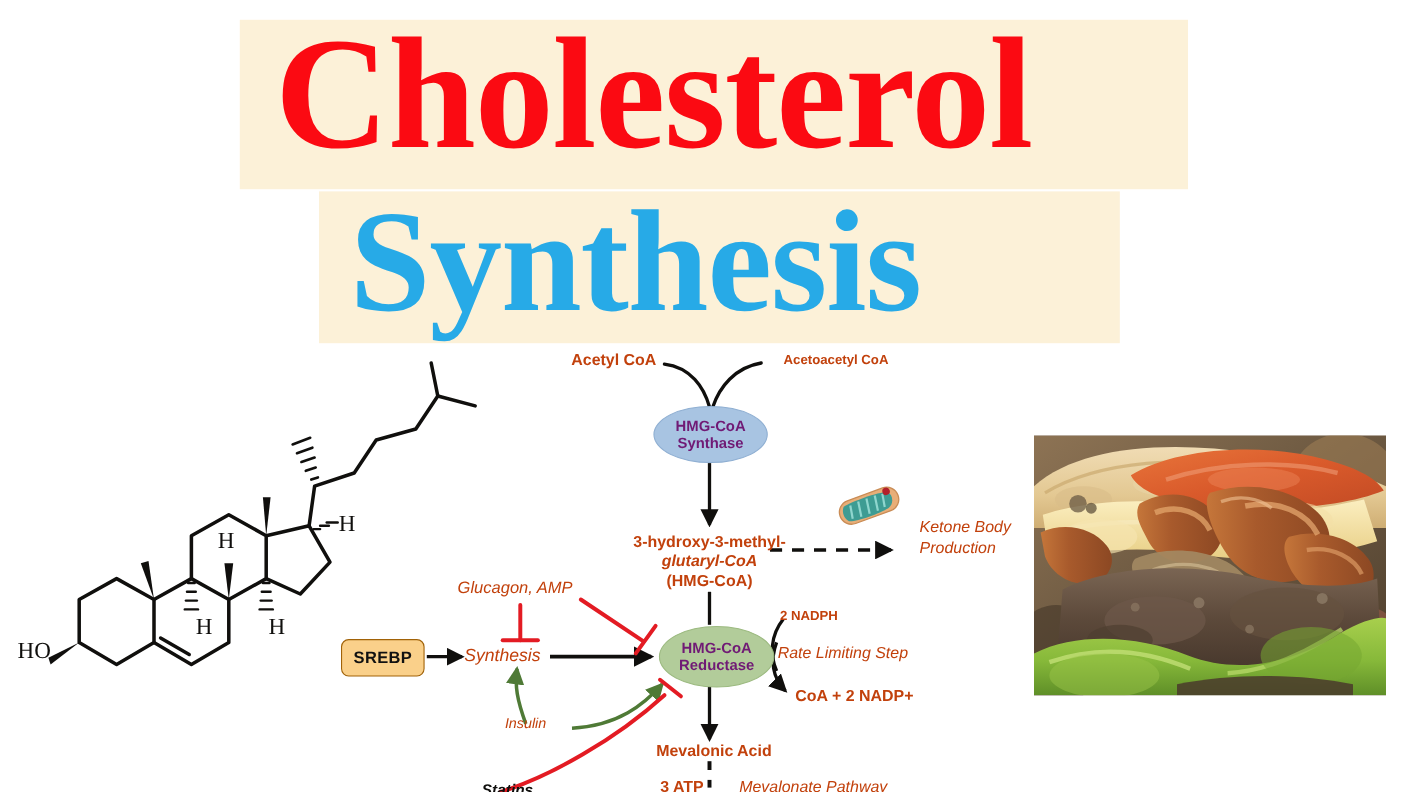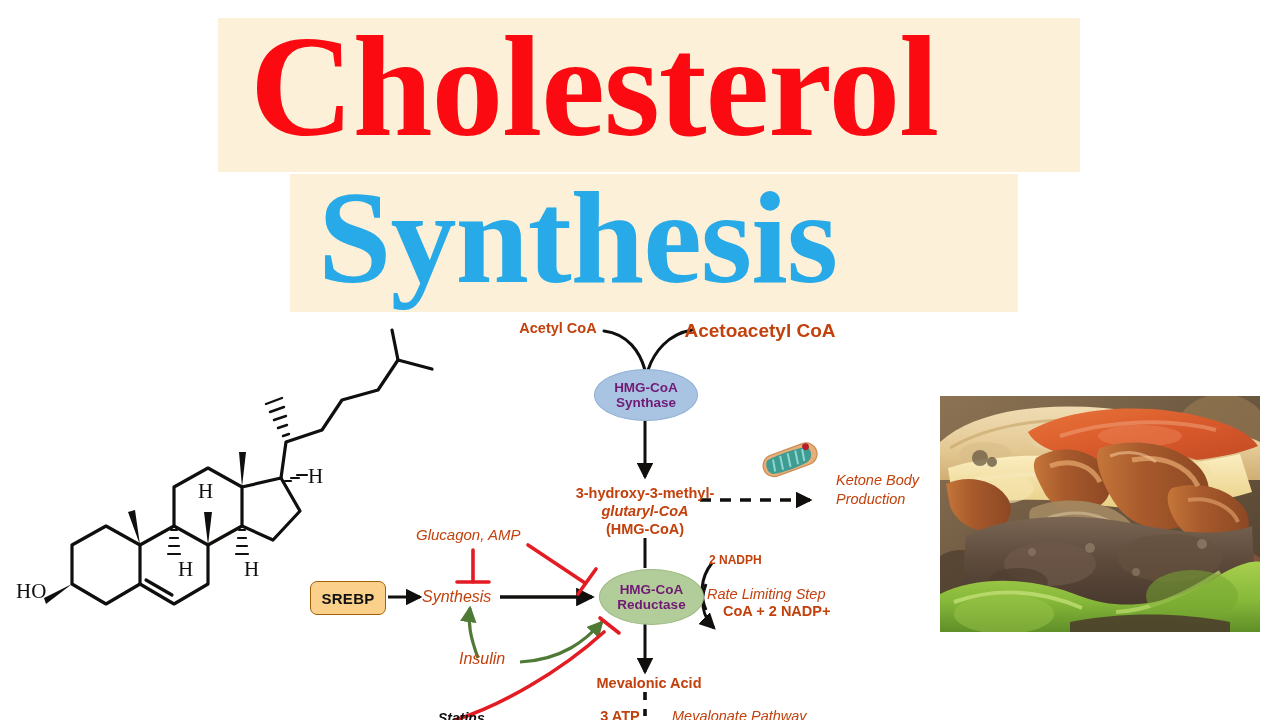--- a/index.html
+++ b/index.html
@@ -285,49 +285,49 @@
 
     <path d="M520 662 C562 660 586 640 602 622" stroke="#4F7A36" stroke-width="3.2" marker-end="url(#ah-grn)" fill="none"></path>
 
     <g stroke="#E31B23" stroke-width="3.6" fill="none" stroke-linecap="round">
       <path d="M455 720 C500 706 560 672 604 632"></path>
       <path d="M600 618 L619 633"></path>
     </g>
   </svg>
 
   <div class="dtxt b ctr" style="left:558px;top:320px;font-size:14.5px;">Acetyl CoA</div>
-  <div class="dtxt b ctr" style="left:760px;top:320px;font-size:19px;">Acetoacetyl CoA</div>
+  <div class="dtxt b ctr" style="left:760px;top:320px;font-size:12px;">Acetoacetyl CoA</div>
 
   <div class="enz" id="synthase">
     <span>HMG-CoA</span>
     <span>Synthase</span>
   </div>
 
   <div class="dtxt b ctr" style="left:645px;top:485px;font-size:14.5px;">3-hydroxy-3-methyl-</div>
   <div class="dtxt b ctr" style="left:645px;top:503px;font-size:14.5px;font-style:italic;">glutaryl-CoA</div>
   <div class="dtxt b ctr" style="left:645px;top:521px;font-size:14.5px;">(HMG-CoA)</div>
 
   <div class="dtxt i" style="left:836px;top:472px;font-size:14.5px;">Ketone Body</div>
   <div class="dtxt i" style="left:836px;top:491px;font-size:14.5px;">Production</div>
 
   <div class="enz" id="reductase">
     <span>HMG-CoA</span>
     <span>Reductase</span>
   </div>
 
   <div class="dtxt b" style="left:709px;top:553px;font-size:12px;">2 NADPH</div>
   <div class="dtxt i" style="left:707px;top:586px;font-size:14.5px;">Rate Limiting Step</div>
-  <div class="dtxt b" style="left:723px;top:603px;font-size:14.5px;">CoA + 2 NADP+</div>
+  <div class="dtxt b" style="left:723px;top:625px;font-size:14.5px;">CoA + 2 NADP+</div>
 
   <div class="dtxt b ctr" style="left:649px;top:675px;font-size:14.5px;">Mevalonic Acid</div>
   <div class="dtxt b ctr" style="left:620px;top:708px;font-size:14.5px;">3 ATP</div>
   <div class="dtxt i" style="left:672px;top:708px;font-size:14.5px;">Mevalonate Pathway</div>
 
   <div id="srebp">
     <span>SREBP</span>
   </div>
 
   <div class="dtxt i" style="left:422px;top:588px;font-size:16px;">Synthesis</div>
   <div class="dtxt i" style="left:416px;top:526px;font-size:15px;">Glucagon, AMP</div>
-  <div class="dtxt i" style="left:459px;top:650px;font-size:16px;">Insulin</div>
+  <div class="dtxt i" style="left:459px;top:650px;font-size:13px;">Insulin</div>
   <div class="dtxt i b" style="left:438px;top:710px;font-size:14px;color:#100F0D;">Statins</div>
 
 </div>
 
 </body></html>

